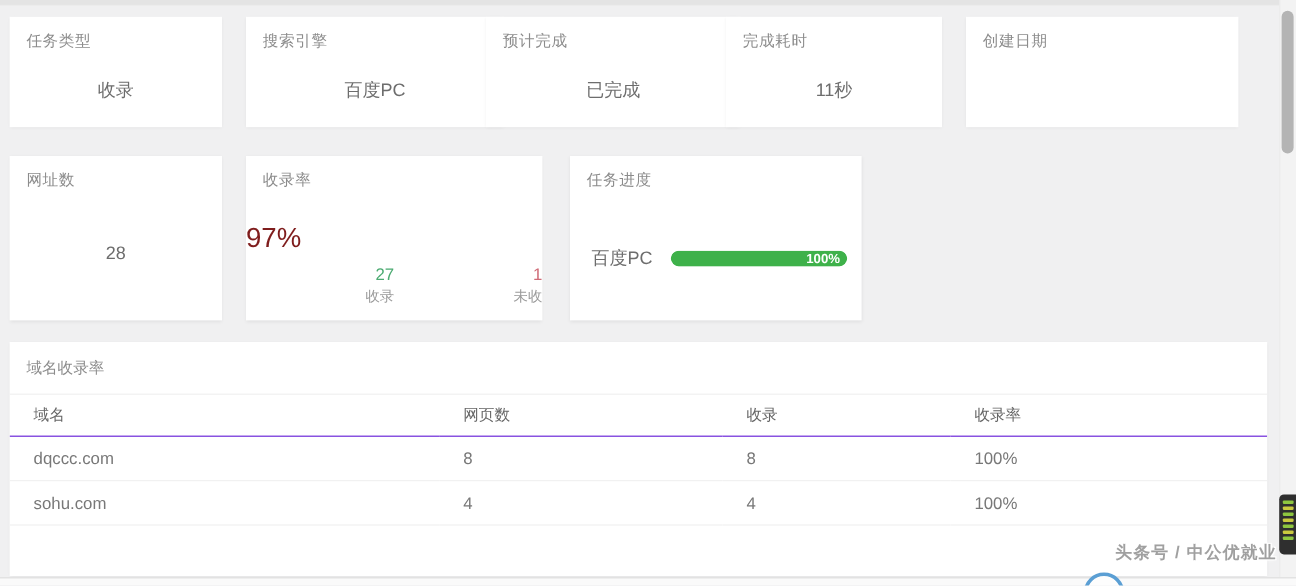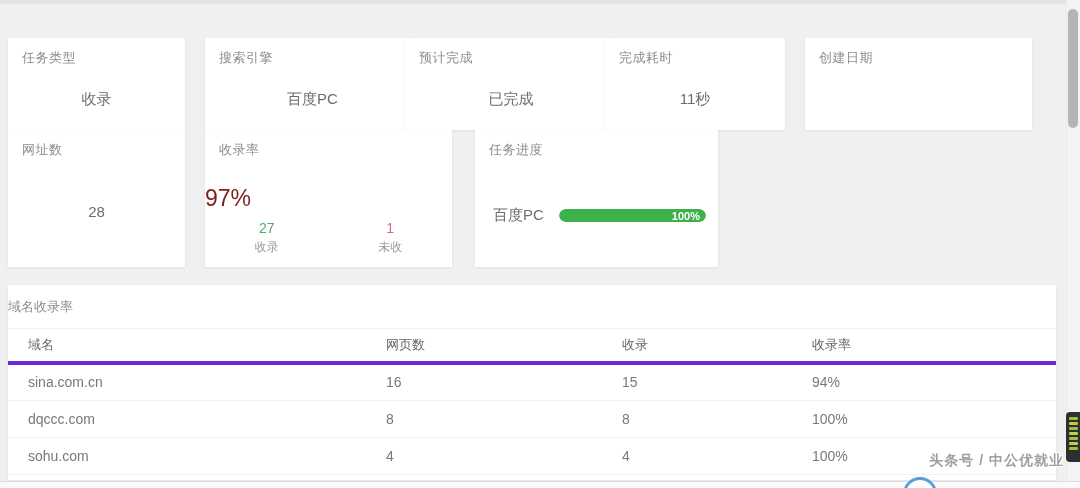--- a/index.html
+++ b/index.html
@@ -17,21 +17,21 @@
   .card {
     position:absolute;
     background:#ffffff;
     box-shadow:0 1px 3px rgba(0,0,0,0.07);
   }
   .card-label {
     position:absolute; left:14px; top:11px;
     font-size:13px; color:#8c8c8c; letter-spacing:0.5px;
   }
   
-  .r1 { top:14px; height:92px;margin-top:24px; }
+  .r1 { top:14px; height:92px; }
   .c1 { left:8px;   width:177px; }
   .c2 { left:205px; width:215px;padding-left:24px; }
   .c3 { left:405px; width:212px; }
   .c4 { left:605px; width:180px; }
   .c5 { left:805px; width:227px; }
   .r1 .card-value {
     position:absolute; left:0; right:0; top:52px;
     text-align:center; font-size:15px; color:#6d6d6d;
   }
   
@@ -41,21 +41,21 @@
   .c8 { left:475px; width:243px; }
   .url-count-value {
     position:absolute; left:0; right:0; top:73px;
     text-align:center; font-size:15px; color:#6d6d6d;
   }
   .rate-big {
     position:absolute; left:0; right:0; top:55px;
     font-size:23px; color:#7f1d1d;
   }
   .rate-sub { position:absolute; left:0; right:0; top:90px; display:flex; }
-  .rate-sub .col { width:50%; text-align:center; }
+  .rate-sub .col { width:50%; text-align:right; }
   .rate-num { font-size:14px; }
   .num-green { color:#4cab72; }
   .num-red   { color:#cf6a76; }
   .rate-sub-label { font-size:12px; color:#9a9a9a; margin-top:3px; }
   .progress-row {
     position:absolute; left:18px; right:12px; top:76px;
     display:flex; align-items:center;
   }
   .progress-engine { font-size:15px; color:#6d6d6d; width:66px; flex:none; }
   .progress-track {
@@ -69,33 +69,33 @@
   .progress-pct {
     font-size:11px; font-weight:bold; color:#ffffff; padding-right:6px;
   }
   
   .panel {
     position:absolute; left:8px; top:285px; width:1048px; height:195px;
     background:#ffffff; box-shadow:0 1px 3px rgba(0,0,0,0.07);
     overflow:hidden;
   }
   .panel-title {
-    height:44px; line-height:44px; 
+    height:44px; line-height:44px; padding-left:14px;
     font-size:13px; color:#8c8c8c; border-bottom:1px solid #f0f0f0;
   }
   .dtable { width:100%; border-collapse:collapse; table-layout:fixed; }
   .dtable th, .dtable td {
     text-align:left; padding-left:20px; font-weight:normal;
   }
   .dtable col.w1 { width:358px; }
   .dtable col.w2 { width:236px; }
   .dtable col.w3 { width:190px; }
   .dtable th {
     height:34px; font-size:13px; color:#666666;
-    border-bottom:4px solid #6d28d9;
+    border-bottom:1px solid #6d28d9;
   }
   .dtable td {
     height:37px; font-size:14px; color:#787878;
     border-bottom:1px solid #f1f1f1;
   }
   
   .scrollbar-track {
     position:absolute; right:0; top:0; width:14px; height:100%;
     background:#f3f3f3; border-left:1px solid #eaeaea;
   }
@@ -199,26 +199,20 @@
     <thead>
       <tr>
         <th>域名</th>
         <th>网页数</th>
         <th>收录</th>
         <th>收录率</th>
       </tr>
     </thead>
     <tbody>
       <tr>
-        <td>sina.com.cn</td>
-        <td>16</td>
-        <td>15</td>
-        <td>94%</td>
-      </tr>
-      <tr>
         <td>dqccc.com</td>
         <td>8</td>
         <td>8</td>
         <td>100%</td>
       </tr>
       <tr>
         <td>sohu.com</td>
         <td>4</td>
         <td>4</td>
         <td>100%</td>

